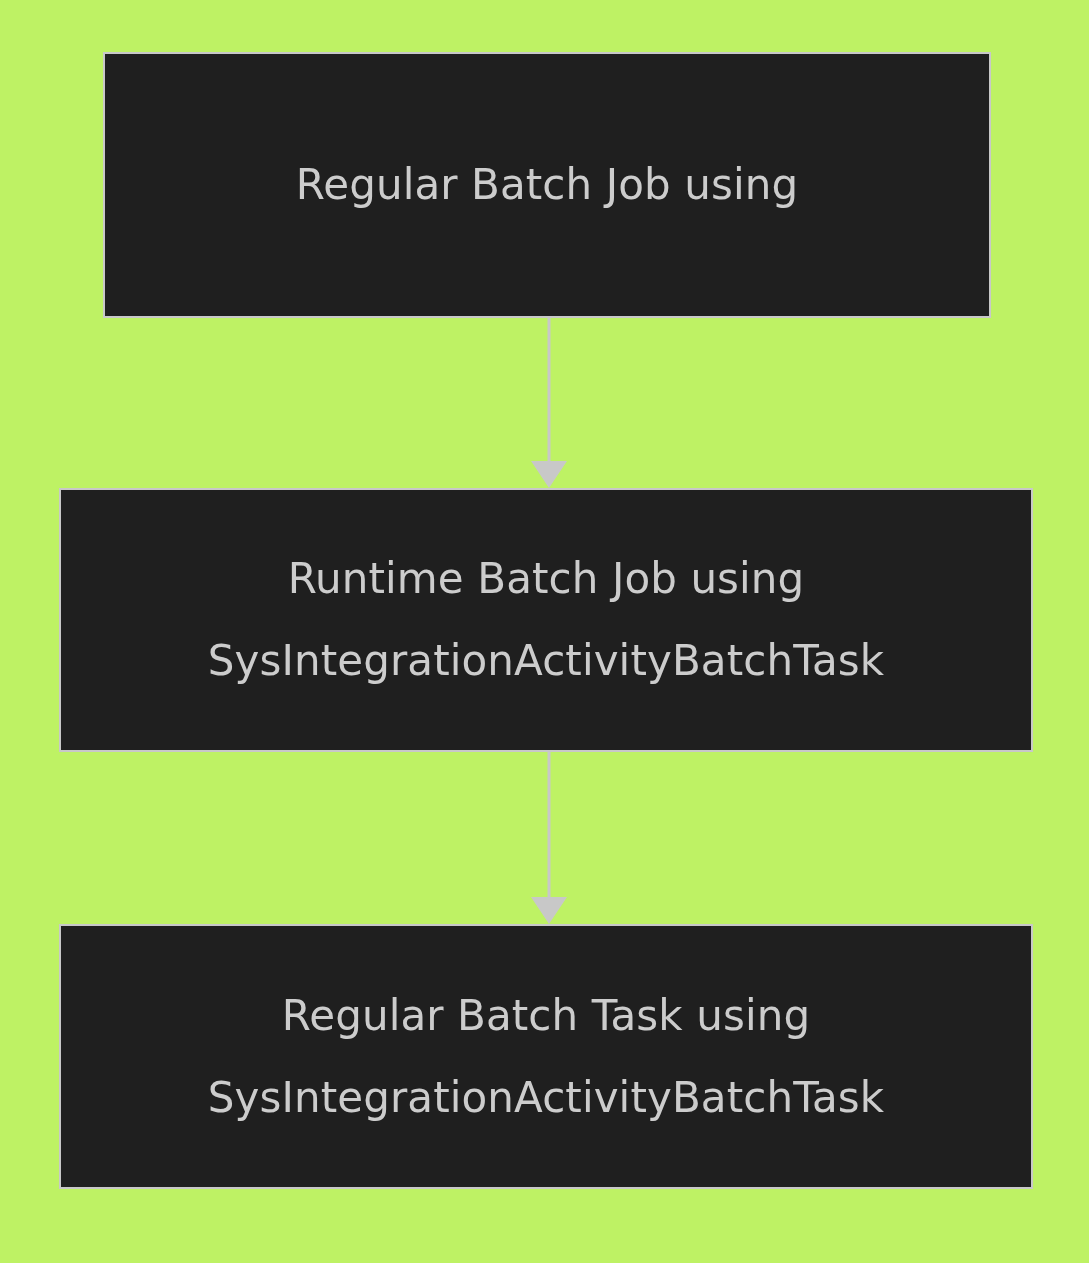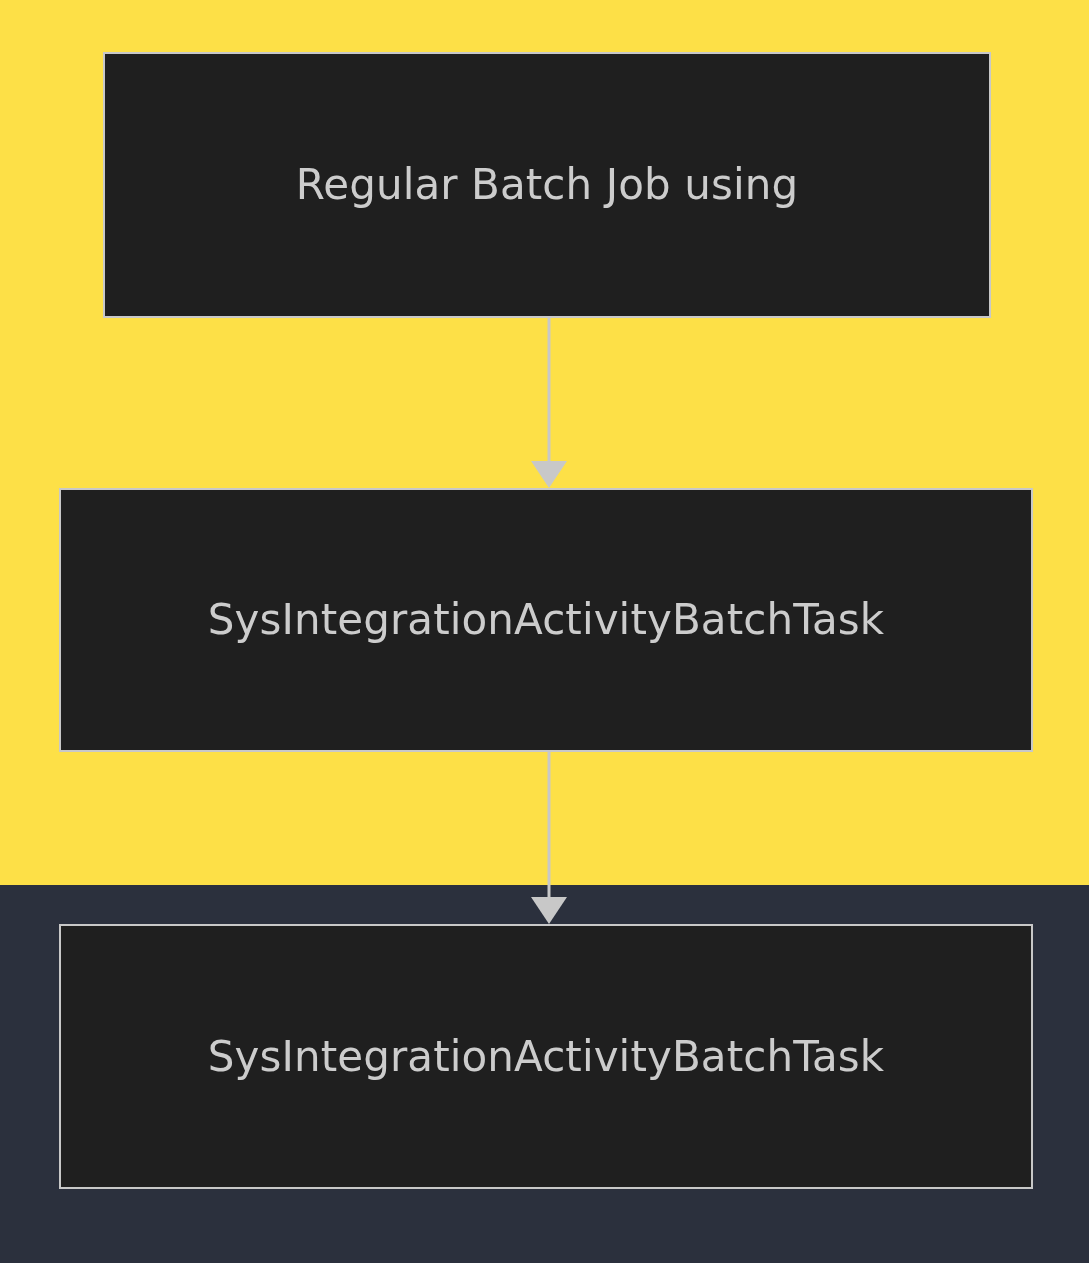--- a/index.html
+++ b/index.html
@@ -12,22 +12,22 @@
   }
 
   body {
     background: #2b303d;
     font-family: "DejaVu Sans", sans-serif;
   }
 
   #diagram-canvas {
     position: relative;
     width: 1089px;
-    height: 885px;
-    background: #fde047;
+    height: 1263px;
+    background: #bef264;
   }
 
   
   .node {
     position: absolute;
     background: #1f1f1f;
     border: 2px solid #c8c8c8;
     border-radius: 0;
     display: flex;
     flex-direction: column;
@@ -105,20 +105,22 @@
   <svg class="edge" viewBox="0 0 1089 1263" width="1089" height="1263">
     <line class="edge-line" x1="549" y1="752" x2="549" y2="899"></line>
     <polygon class="edge-head" points="531,897 567,897 549,924"></polygon>
   </svg>
 
   <div class="node" id="node-regular-batch-job">
     <span class="node-line">Regular Batch Job using</span>
   </div>
 
   <div class="node" id="node-runtime-batch-job">
+    <span class="node-line">Runtime Batch Job using</span>
     <span class="node-line">SysIntegrationActivityBatchTask</span>
   </div>
 
   <div class="node" id="node-regular-batch-task">
+    <span class="node-line">Regular Batch Task using</span>
     <span class="node-line">SysIntegrationActivityBatchTask</span>
   </div>
 
 </div>
 
 </body></html>

